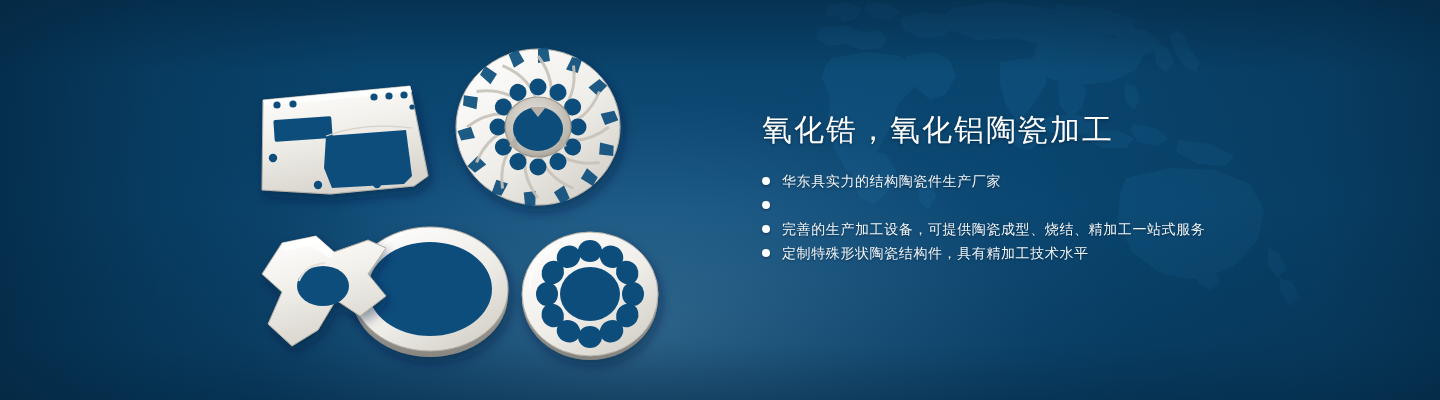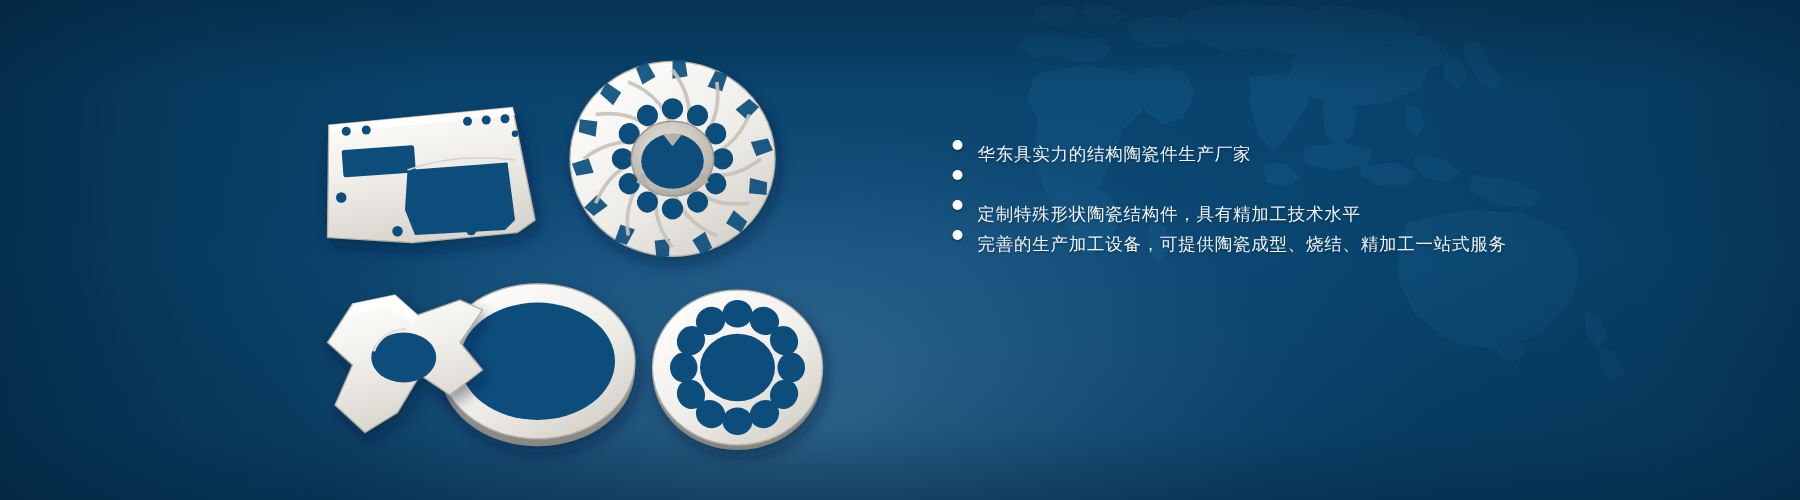--- a/index.html
+++ b/index.html
@@ -85,20 +85,21 @@
     white-space: nowrap;
     text-shadow: 0 1px 3px rgba(0,20,40,0.55);
   }
   .bullets {
     list-style: none;
     margin: 0;
     padding: 0;
   }
   .bullet {
     display: flex;
+    align-items: center;
     height: 22px;
     margin-bottom: 2px;
   }
   .dot {
     width: 8px;
     height: 8px;
     border-radius: 50%;
     background: #ffffff;
     flex: 0 0 8px;
     margin-right: 12px;
@@ -306,33 +307,34 @@
         <ellipse cx="590" cy="251" rx="12" ry="11" transform="rotate(240 590 294)"></ellipse>
         <ellipse cx="590" cy="251" rx="12" ry="11" transform="rotate(270 590 294)"></ellipse>
         <ellipse cx="590" cy="251" rx="12" ry="11" transform="rotate(300 590 294)"></ellipse>
         <ellipse cx="590" cy="251" rx="12" ry="11" transform="rotate(330 590 294)"></ellipse>
       </g>
       <path d="M530 288 q0 -30 30 -44" fill="none" stroke="#ffffff" stroke-width="2" opacity="0.7"></path>
     </g>
   </svg>
 
   <div class="copy">
+    <h1 class="headline">氧化锆，氧化铝陶瓷加工</h1>
 
     <ul class="bullets">
       <li class="bullet">
         <span class="dot"></span>
         <span class="bullet-text">华东具实力的结构陶瓷件生产厂家</span>
       </li>
       <li class="bullet">
         <span class="dot"></span>
       </li>
       <li class="bullet">
         <span class="dot"></span>
-        <span class="bullet-text">定制特殊形状陶瓷结构件，具有精加工技术水平</span>
+        <span class="bullet-text">完善的生产加工设备，可提供陶瓷成型、烧结、精加工一站式服务</span>
       </li>
       <li class="bullet">
         <span class="dot"></span>
-        <span class="bullet-text">完善的生产加工设备，可提供陶瓷成型、烧结、精加工一站式服务</span>
+        <span class="bullet-text">定制特殊形状陶瓷结构件，具有精加工技术水平</span>
       </li>
     </ul>
   </div>
 
 </div>
 
 </body></html>

